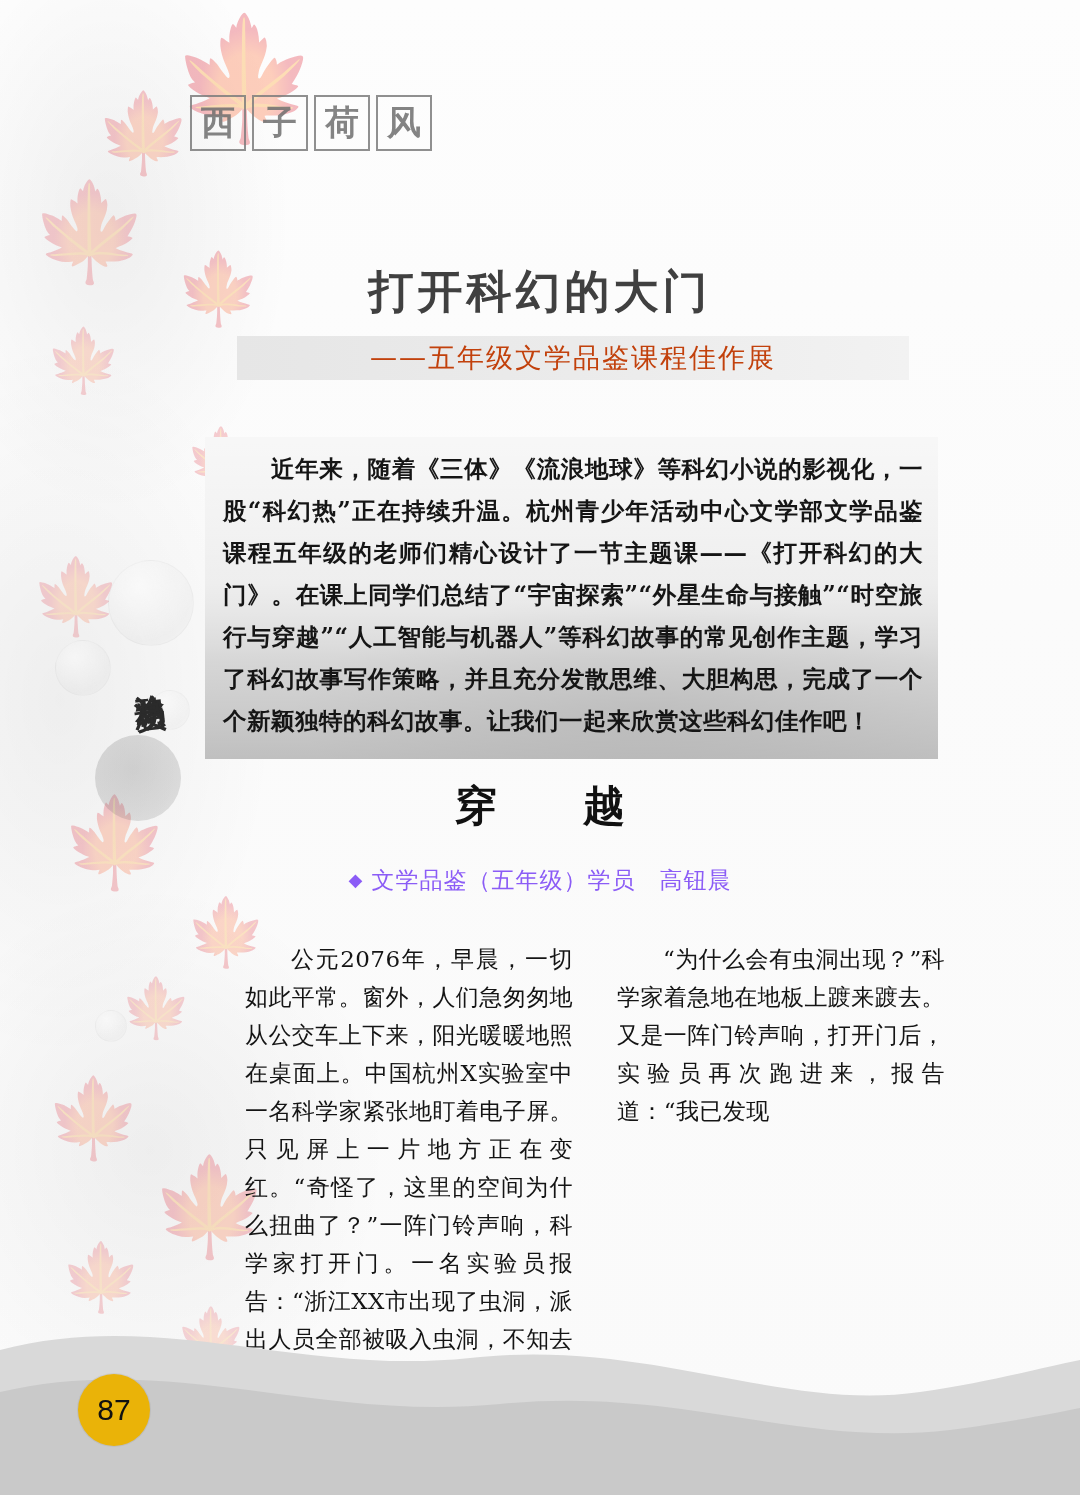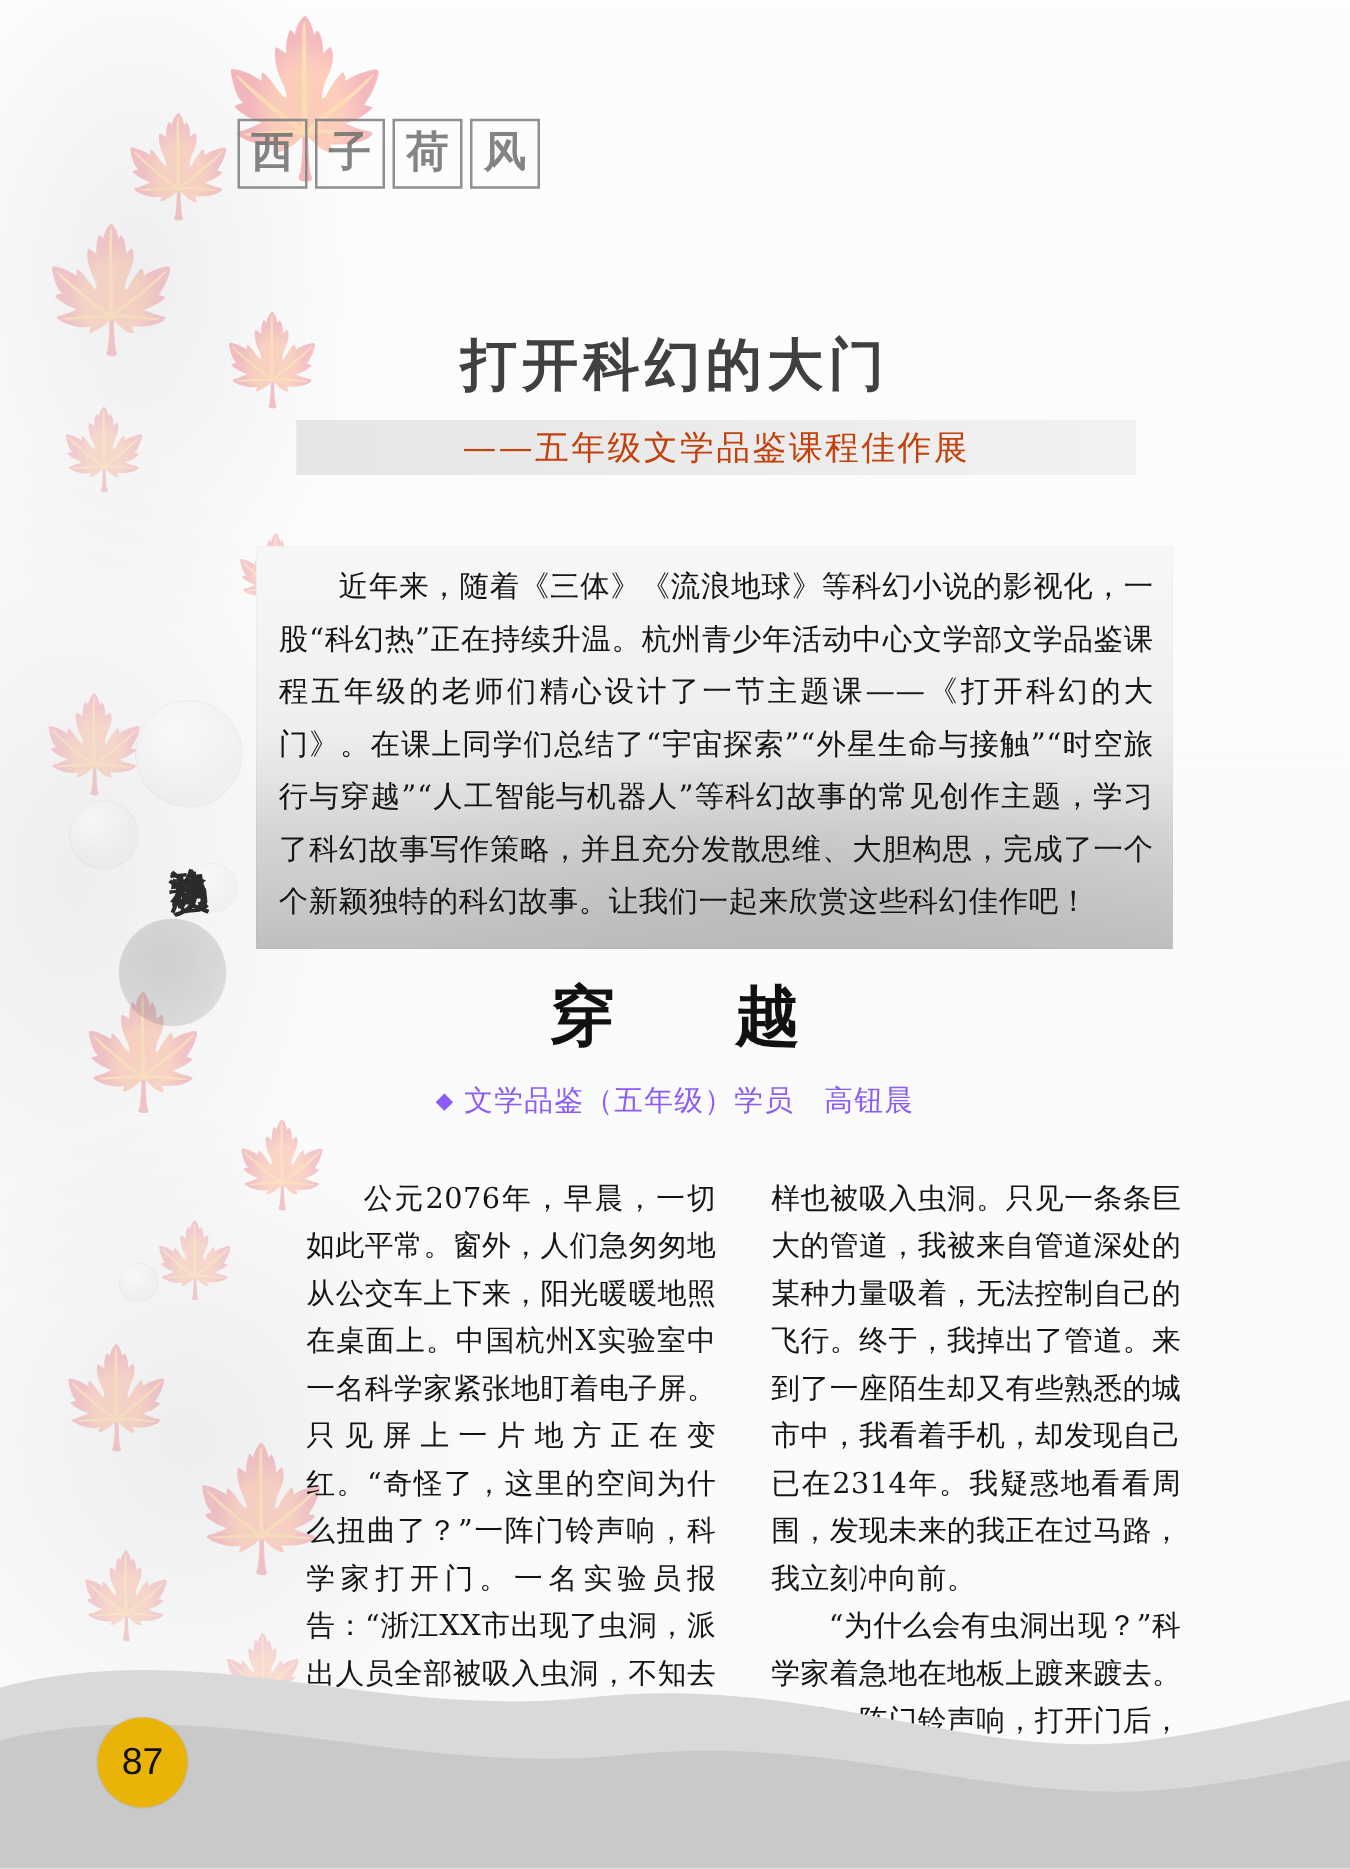--- a/index.html
+++ b/index.html
@@ -151,30 +151,30 @@
     left: 223px;
     top: 448px;
     width: 700px;
     font-size: 23.5px;
     line-height: 42px;
     letter-spacing: 0.5px;
     text-align: justify;
     text-indent: 48px;
     color: #151515;
     font-family: "DejaVu Serif", serif;
-    font-weight: 400;
+    font-weight: 700;
   }
 
   
   .article-title {
     position: absolute;
     left: 0; right: 0;
     top: 778px;
     text-align: center;
-    font-size: 52px;
+    font-size: 42px;
     font-weight: 700;
     letter-spacing: 22px;
     text-indent: 22px;
     color: #111;
     font-family: "DejaVu Serif", serif;
   }
   .byline {
     position: absolute;
     left: 0; right: 0;
     top: 865px;
@@ -282,21 +282,20 @@
   <div class="byline">
     <span class="diamond">◆</span><span>文学品鉴（五年级）学员　高钮晨</span>
   </div>
 
   <div class="columns">
     <div class="col">
       <p>公元2076年，早晨，一切如此平常。窗外，人们急匆匆地从公交车上下来，阳光暖暖地照在桌面上。中国杭州X实验室中一名科学家紧张地盯着电子屏。只见屏上一片地方正在变红。“奇怪了，这里的空间为什么扭曲了？”一阵门铃声响，科学家打开门。一名实验员报告：“浙江XX市出现了虫洞，派出人员全部被吸入虫洞，不知去向。”</p>
       <p>另一边，我作为派出人员，同</p>
     </div>
     <div class="col">
-      <p class="cont">样也被吸入虫洞。只见一条条巨大的管道，我被来自管道深处的某种力量吸着，无法控制自己的飞行。终于，我掉出了管道。来到了一座陌生却又有些熟悉的城市中，我看着手机，却发现自己已在2314年。我疑惑地看看周围，发现未来的我正在过马路，我立刻冲向前。</p>
       <p>“为什么会有虫洞出现？”科学家着急地在地板上踱来踱去。又是一阵门铃声响，打开门后，实验员再次跑进来，报告道：“我已发现</p>
     </div>
   </div>
 
   <svg class="wave" viewBox="0 0 1080 215" preserveAspectRatio="none">
     <path d="M0,70 C160,28 300,96 470,78 C650,58 780,132 920,112 C990,102 1040,88 1080,80 L1080,215 L0,215 Z" fill="#d9d9d9"></path>
     <path d="M0,112 C170,72 320,142 500,124 C680,106 800,168 950,150 C1010,142 1050,134 1080,128 L1080,215 L0,215 Z" fill="#c9c9c9"></path>
   </svg>
 
   <div class="page-number">87</div>

